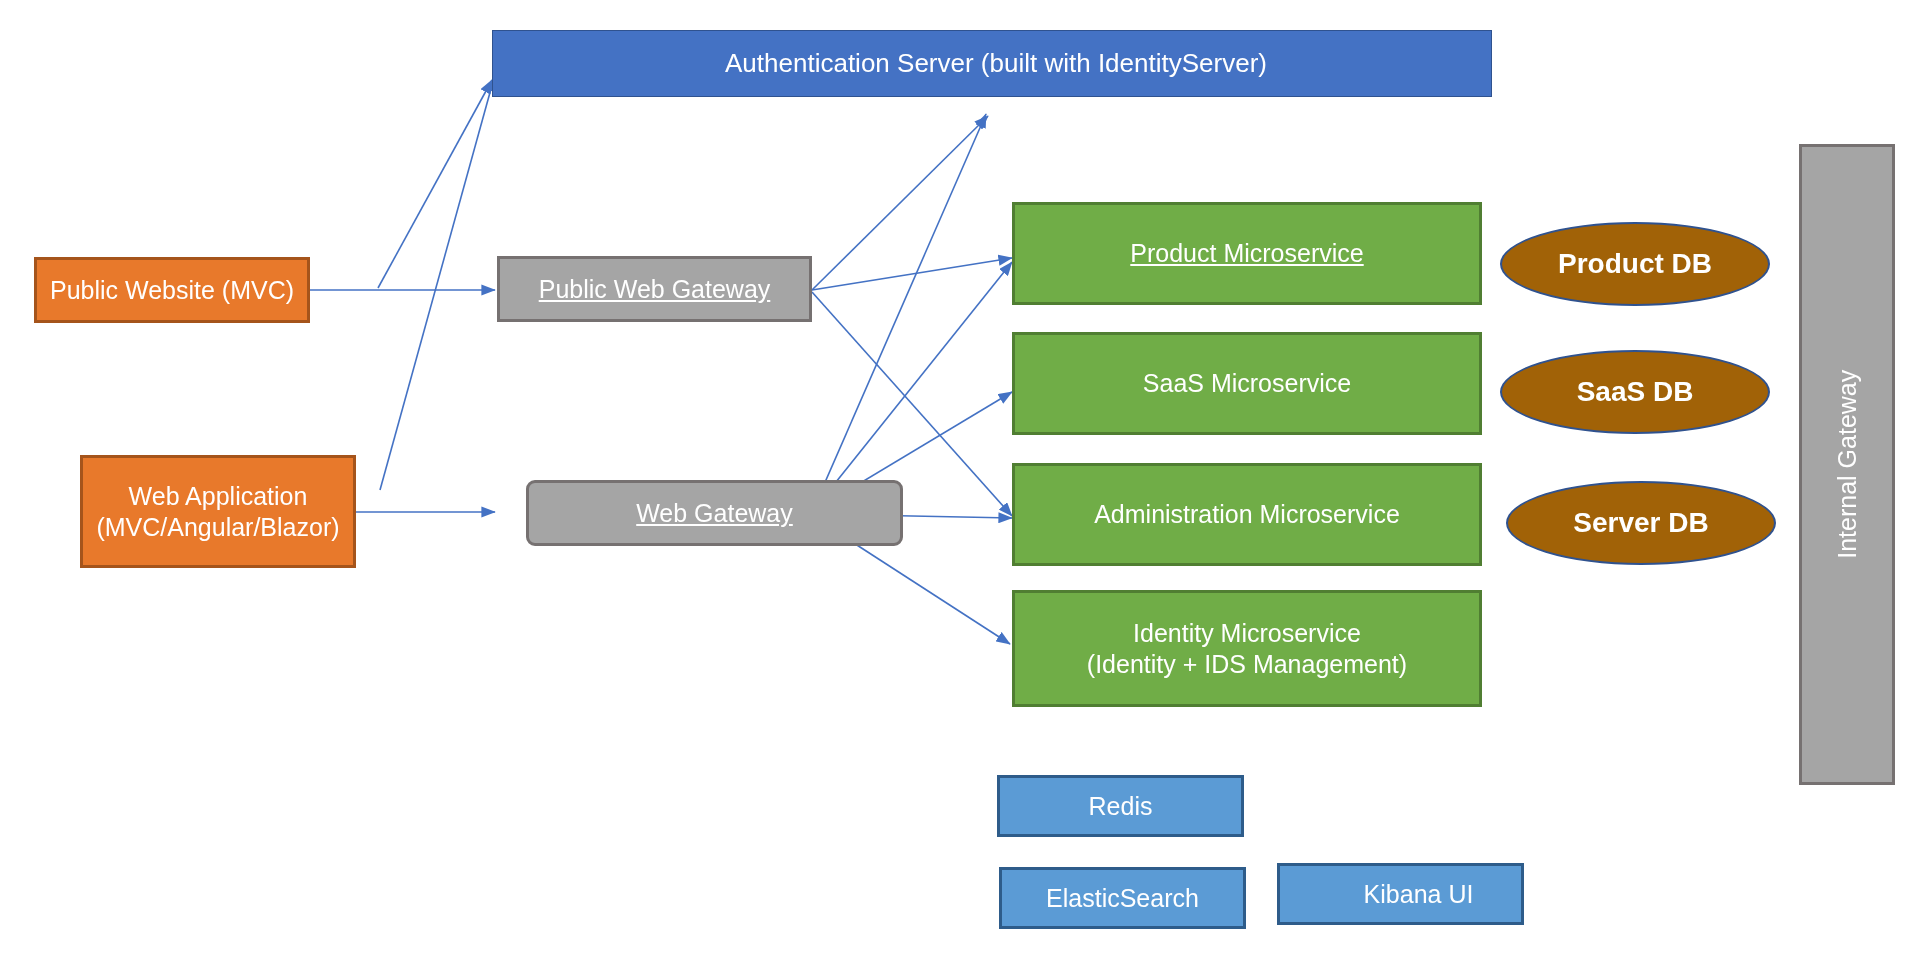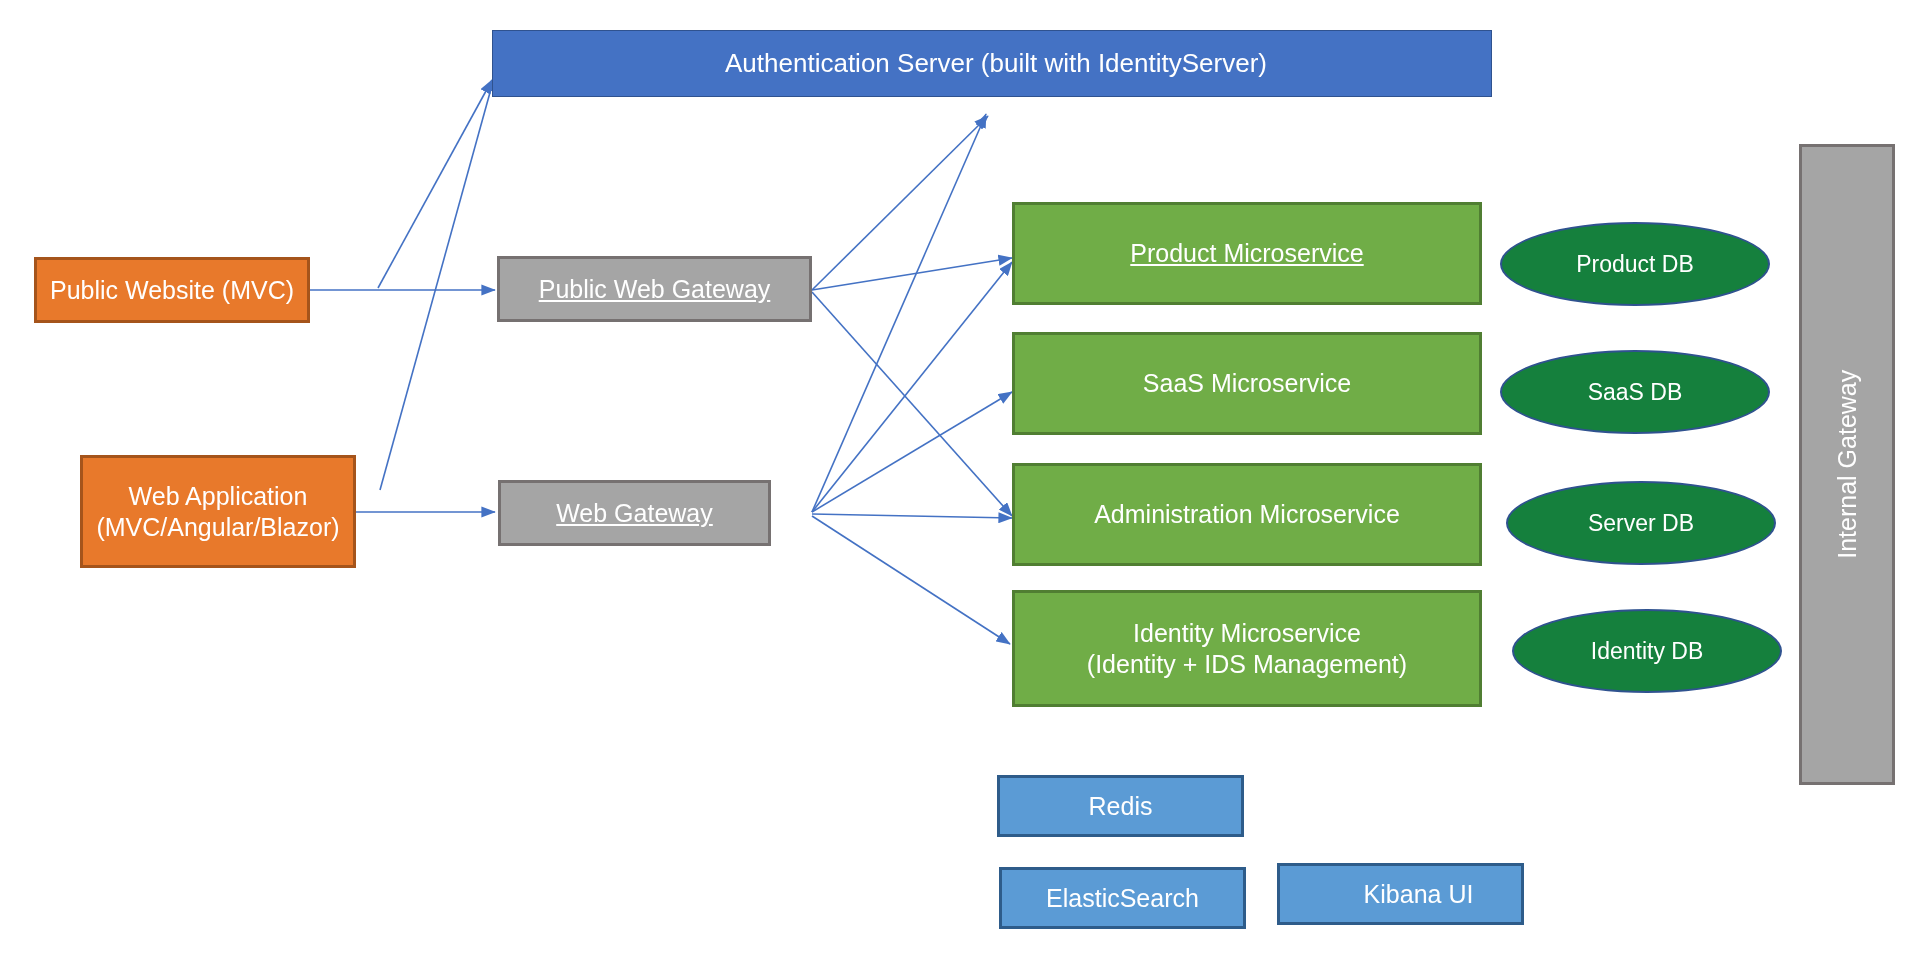--- a/index.html
+++ b/index.html
@@ -60,24 +60,25 @@
     border: 3px solid #767171;
     font-size: 25px;
     text-decoration: underline;
   }
   .rect-service {
     background: #70AD47;
     border: 3px solid #507E32;
     font-size: 25px;
   }
   .ellipse-db {
-    background: #15803d;
+    background: #a16207;
     border: 2px solid #2F528F;
     border-radius: 50%;
-    font-size: 23px;
+    font-size: 28px;
+    font-weight: bold;
   }
   .rect-infra {
     background: #5B9BD5;
     border: 3px solid #2E5C8A;
     font-size: 25px;
   }
   .rect-internal-gw {
     background: #A5A5A5;
     border: 3px solid #767171;
     font-size: 25px;
@@ -137,21 +138,21 @@
 
   <div class="node rect-client" style="left:34px; top:455px; width:276px; height:113px;margin-left:46px;">
     <span class="node-label">Web Application
 (MVC/Angular/Blazor)</span>
   </div>
 
   <div class="node rect-gateway" style="left:497px; top:256px; width:315px; height:66px;">
     <span class="node-label">Public Web Gateway</span>
   </div>
 
-  <div class="node rect-gateway" style="left:498px; top:480px; width:273px; height:66px;">
+  <div class="node rect-gateway" style="left:526px; top:480px; width:377px; height:66px;border-radius:9px;">
     <span class="node-label">Web Gateway</span>
   </div>
 
   <div class="node rect-service" style="left:1012px; top:202px; width:470px; height:103px;text-decoration:underline;">
     <span class="node-label">Product Microservice</span>
   </div>
 
   <div class="node rect-service" style="left:1012px; top:332px; width:470px; height:103px;">
     <span class="node-label">SaaS Microservice</span>
   </div>
@@ -170,23 +171,20 @@
   </div>
 
   <div class="node ellipse-db" style="left:1500px; top:350px; width:270px; height:84px;">
     <span class="node-label">SaaS DB</span>
   </div>
 
   <div class="node ellipse-db" style="left:1506px; top:481px; width:270px; height:84px;">
     <span class="node-label">Server DB</span>
   </div>
 
-  <div class="node ellipse-db" style="left:1512px; top:609px; width:270px; height:84px;">
-    <span class="node-label">Identity DB</span>
-  </div>
 
   <div class="node rect-internal-gw" style="left:1799px; top:144px; width:96px; height:641px;">
     <span class="node-label">Internal Gateway</span>
   </div>
 
   <div class="node rect-infra" style="left:997px; top:775px; width:247px; height:62px;">
     <span class="node-label">Redis</span>
   </div>
 
 

